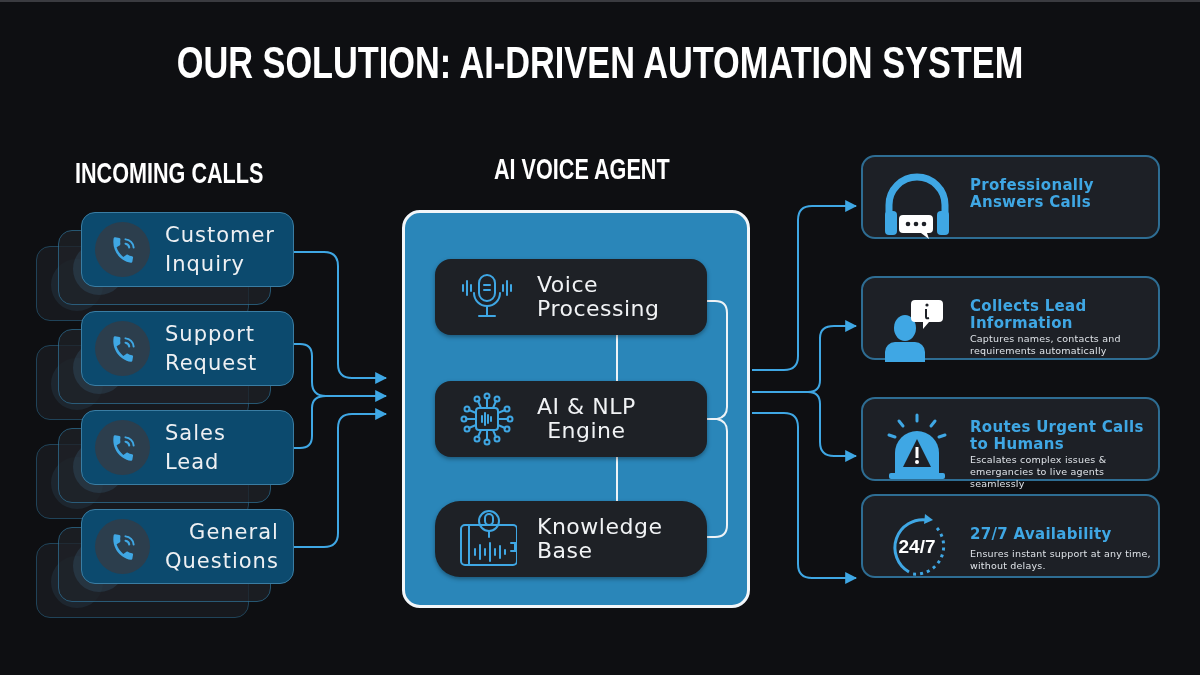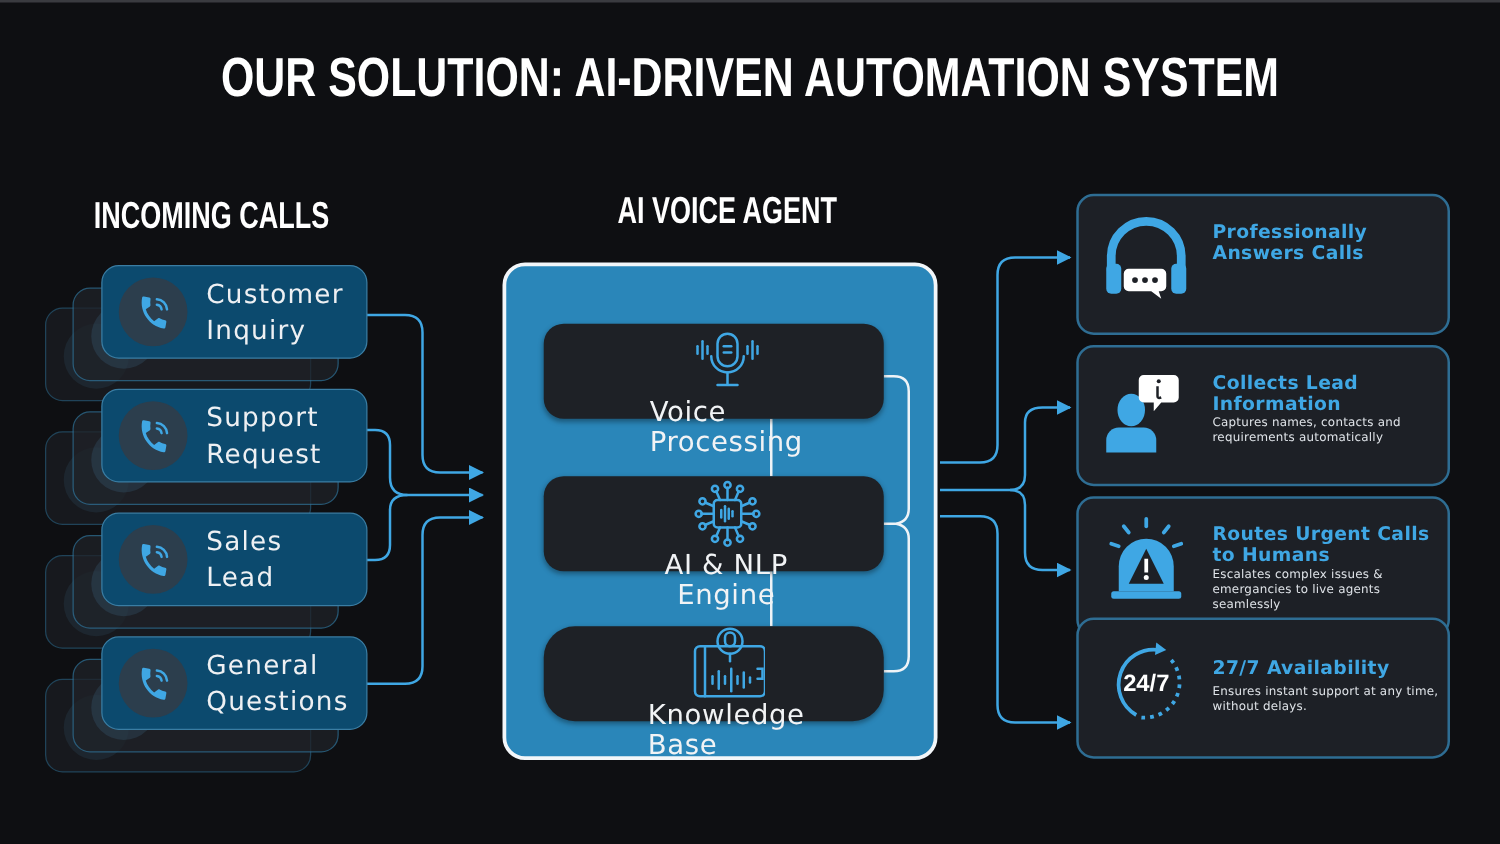--- a/index.html
+++ b/index.html
@@ -40,31 +40,30 @@
 
   
   .agent-panel {
     position: absolute; left: 402px; top: 210px; width: 348px; height: 398px;
     border-radius: 18px; background: #2a86b9; border: 3px solid #f2f6f9;
   }
   .module {
     position: absolute; left: 30px; width: 272px; height: 76px; border-radius: 16px;
     background: #1e2126; display: flex; align-items: center;
     box-shadow: 0 2px 4px rgba(0,0,0,0.35);
-    flex-direction: column;
   }
   .module .micon { width: 60px; height: 60px; margin-left: 22px; flex-shrink: 0; }
   .module .mlabel {
     margin-left: 20px; font-size: 22px; line-height: 24px; color: #f1f3f5;
     letter-spacing: 0.5px; white-space: pre-line;
   }
 
   
   .benefit {
-    position: absolute; left: 861px; width: 299px; height: 113px; border-radius: 14px;
+    position: absolute; left: 861px; width: 299px; height: 84px; border-radius: 14px;
     background: #1d2026; border: 2px solid #2e6d93;
   }
   .benefit .bicon { position: absolute; left: 18px; top: 14px; width: 72px; height: 72px; }
   .benefit .btitle {
     position: absolute; left: 107px; top: 20px; width: 185px; font-size: 15px; line-height: 17px;
     font-weight: 700; color: #3fa7e4; letter-spacing: 0.3px; font-family: "DejaVu Sans", sans-serif;
   }
   .benefit .bdesc {
     position: absolute; left: 107px; width: 185px; font-size: 9.5px; line-height: 12px;
     color: #dfe3e8; letter-spacing: 0.2px;
@@ -152,21 +151,21 @@
       <svg width="30" height="30" viewBox="0 0 24 24">
           <path d="M6.6 10.8c1.4 2.8 3.8 5.1 6.6 6.6l2.2-2.2c.3-.3.7-.4 1-.2 1.1.4 2.3.6 3.6.6.6 0 1 .4 1 1V20c0 .6-.4 1-1 1C10.6 21 3 13.4 3 4c0-.6.4-1 1-1h3.5c.6 0 1 .4 1 1 0 1.3.2 2.5.6 3.6.1.3 0 .7-.2 1L6.6 10.8z" fill="#3fa7e4" transform="rotate(10 12 12)"></path>
           <path d="M14 3.5a7 7 0 0 1 6.5 6.5M14 7a3.5 3.5 0 0 1 3 3" stroke="#3fa7e4" stroke-width="1.6" fill="none" stroke-linecap="round"></path>
         </svg>
     </div>
     <div class="card-label">Sales
 Lead</div>
   </div>
 </div>
 
-<div class="call-group" style="top:509px;">
+<div class="call-group" style="top:509px;text-align:right;">
   <div class="card-ghost g1">
       <div class="ghost-circle"></div>
     </div>
   <div class="card-ghost g2">
       <div class="ghost-circle"></div>
     </div>
   <div class="card">
     <div class="phone-circle">
       <svg width="30" height="30" viewBox="0 0 24 24">
           <path d="M6.6 10.8c1.4 2.8 3.8 5.1 6.6 6.6l2.2-2.2c.3-.3.7-.4 1-.2 1.1.4 2.3.6 3.6.6.6 0 1 .4 1 1V20c0 .6-.4 1-1 1C10.6 21 3 13.4 3 4c0-.6.4-1 1-1h3.5c.6 0 1 .4 1 1 0 1.3.2 2.5.6 3.6.1.3 0 .7-.2 1L6.6 10.8z" fill="#3fa7e4" transform="rotate(10 12 12)"></path>

